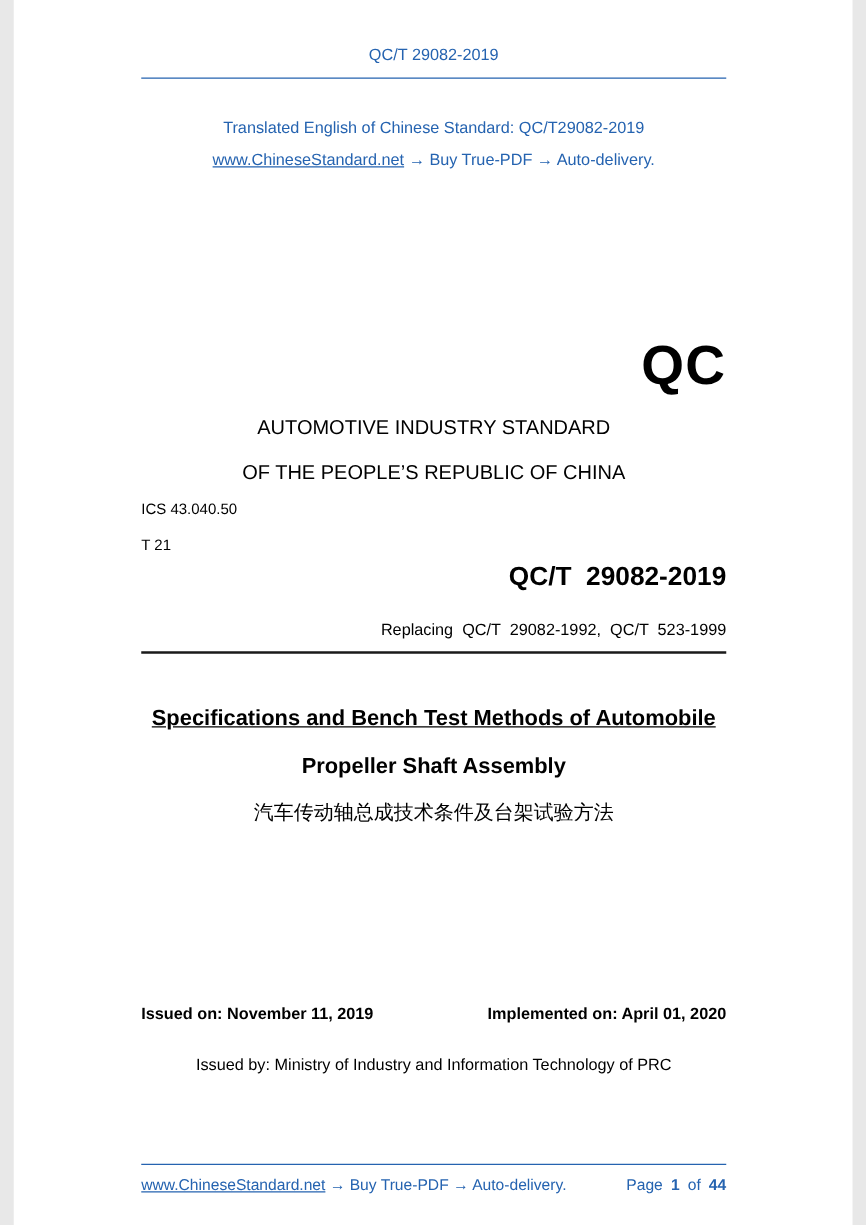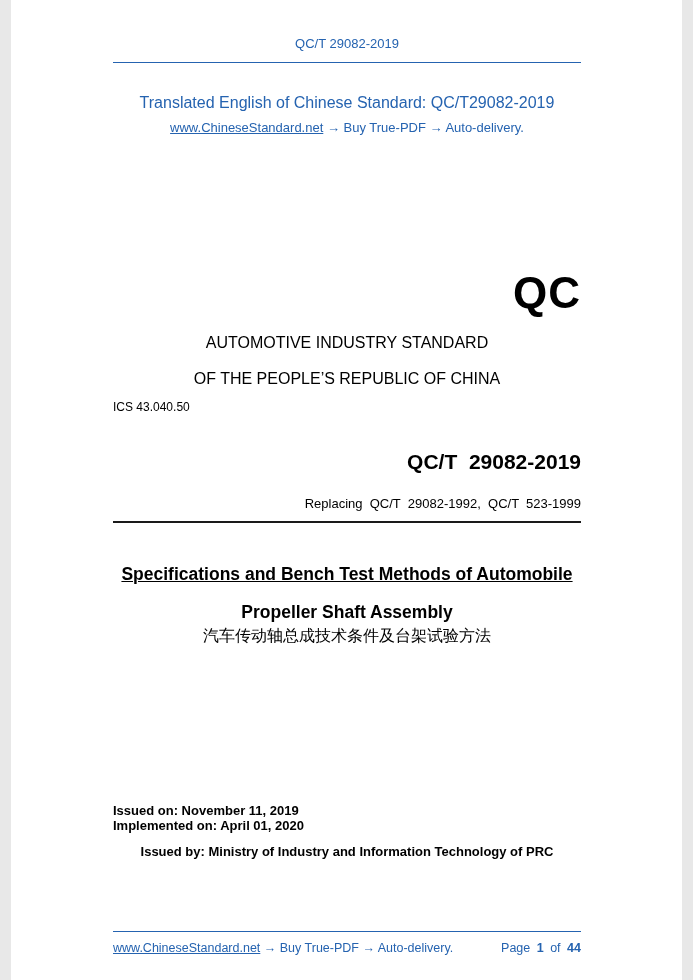--- a/index.html
+++ b/index.html
@@ -17,36 +17,36 @@
   .right{text-align:right;}
   .left{text-align:left;}
   .blue{color:#2563b0;}
   .bold{font-weight:bold;}
   .rule{position:absolute;left:102px;right:101px;border:0;margin:0;}
   .rule-blue{border-top:1px solid #2563b0;}
   .rule-dark{border-top:2px solid #1a1a1a;}
   a{color:inherit;text-decoration:underline;cursor:pointer;}
   .doc-number{top:36px;font-size:13px;}
   .hr1{top:62px;}
-  .translated{top:94px;font-size:16px;}
+  .translated{top:94px;font-size:13px;}
   .buyline{top:120px;font-size:13px;}
   .emailline{top:146px;font-size:13px;}
   .logo{top:268px;font-size:44px;font-weight:bold;letter-spacing:1px;}
   .org1{top:334px;font-size:16px;}
   .org2{top:370px;font-size:16px;}
   .ics{top:400px;font-size:12px;}
   .t21{top:429px;font-size:12px;}
   .stdnum{top:450px;font-size:21px;font-weight:bold;white-space:pre;}
   .replacing{top:496px;font-size:13px;white-space:pre;}
   .hr2{top:521px;}
   .title1{top:564px;font-size:17.5px;font-weight:bold;text-decoration:underline;}
   .title2{top:602px;font-size:17.5px;font-weight:bold;}
-  .titlecn{top:626px;font-size:16px;font-family:"DejaVu Sans", sans-serif;}
-  .issuedrow{top:803px;font-size:13px;font-weight:bold;display:flex;justify-content:space-between;flex-direction:column;}
-  .issuedby{top:844px;font-size:13px;font-weight:bold;}
+  .titlecn{top:640px;font-size:16px;font-family:"DejaVu Sans", sans-serif;}
+  .issuedrow{top:803px;font-size:13px;font-weight:bold;display:flex;justify-content:space-between;}
+  .issuedby{top:844px;font-size:13px;font-weight:normal;}
   .hr3{top:931px;}
   .footerrow{top:941px;font-size:12.5px;display:flex;justify-content:space-between;align-items:baseline;}
   .pageinfo span{margin-left:3px;margin-top:38px;}
 </style>
 </head>
 <body>
 
 <div class="page">
 
   <div class="abs center blue doc-number">QC/T 29082-2019</div>
@@ -58,20 +58,21 @@
     <a>www.ChineseStandard.net</a><span> → Buy True-PDF → Auto-delivery.</span>
   </div>
 
 
   <div class="abs right logo">QC</div>
 
   <div class="abs center org1">AUTOMOTIVE INDUSTRY STANDARD</div>
   <div class="abs center org2">OF THE PEOPLE’S REPUBLIC OF CHINA</div>
 
   <div class="abs left ics">ICS 43.040.50</div>
+  <div class="abs left t21">T 21</div>
 
   <div class="abs right stdnum">QC/T  29082-2019</div>
   <div class="abs right replacing">Replacing  QC/T  29082-1992,  QC/T  523-1999</div>
   <hr class="rule rule-dark hr2">
 
   <div class="abs center title1">Specifications and Bench Test Methods of Automobile</div>
   <div class="abs center title2">Propeller Shaft Assembly</div>
   <div class="abs center titlecn">汽车传动轴总成技术条件及台架试验方法</div>
 
   <div class="abs issuedrow">

